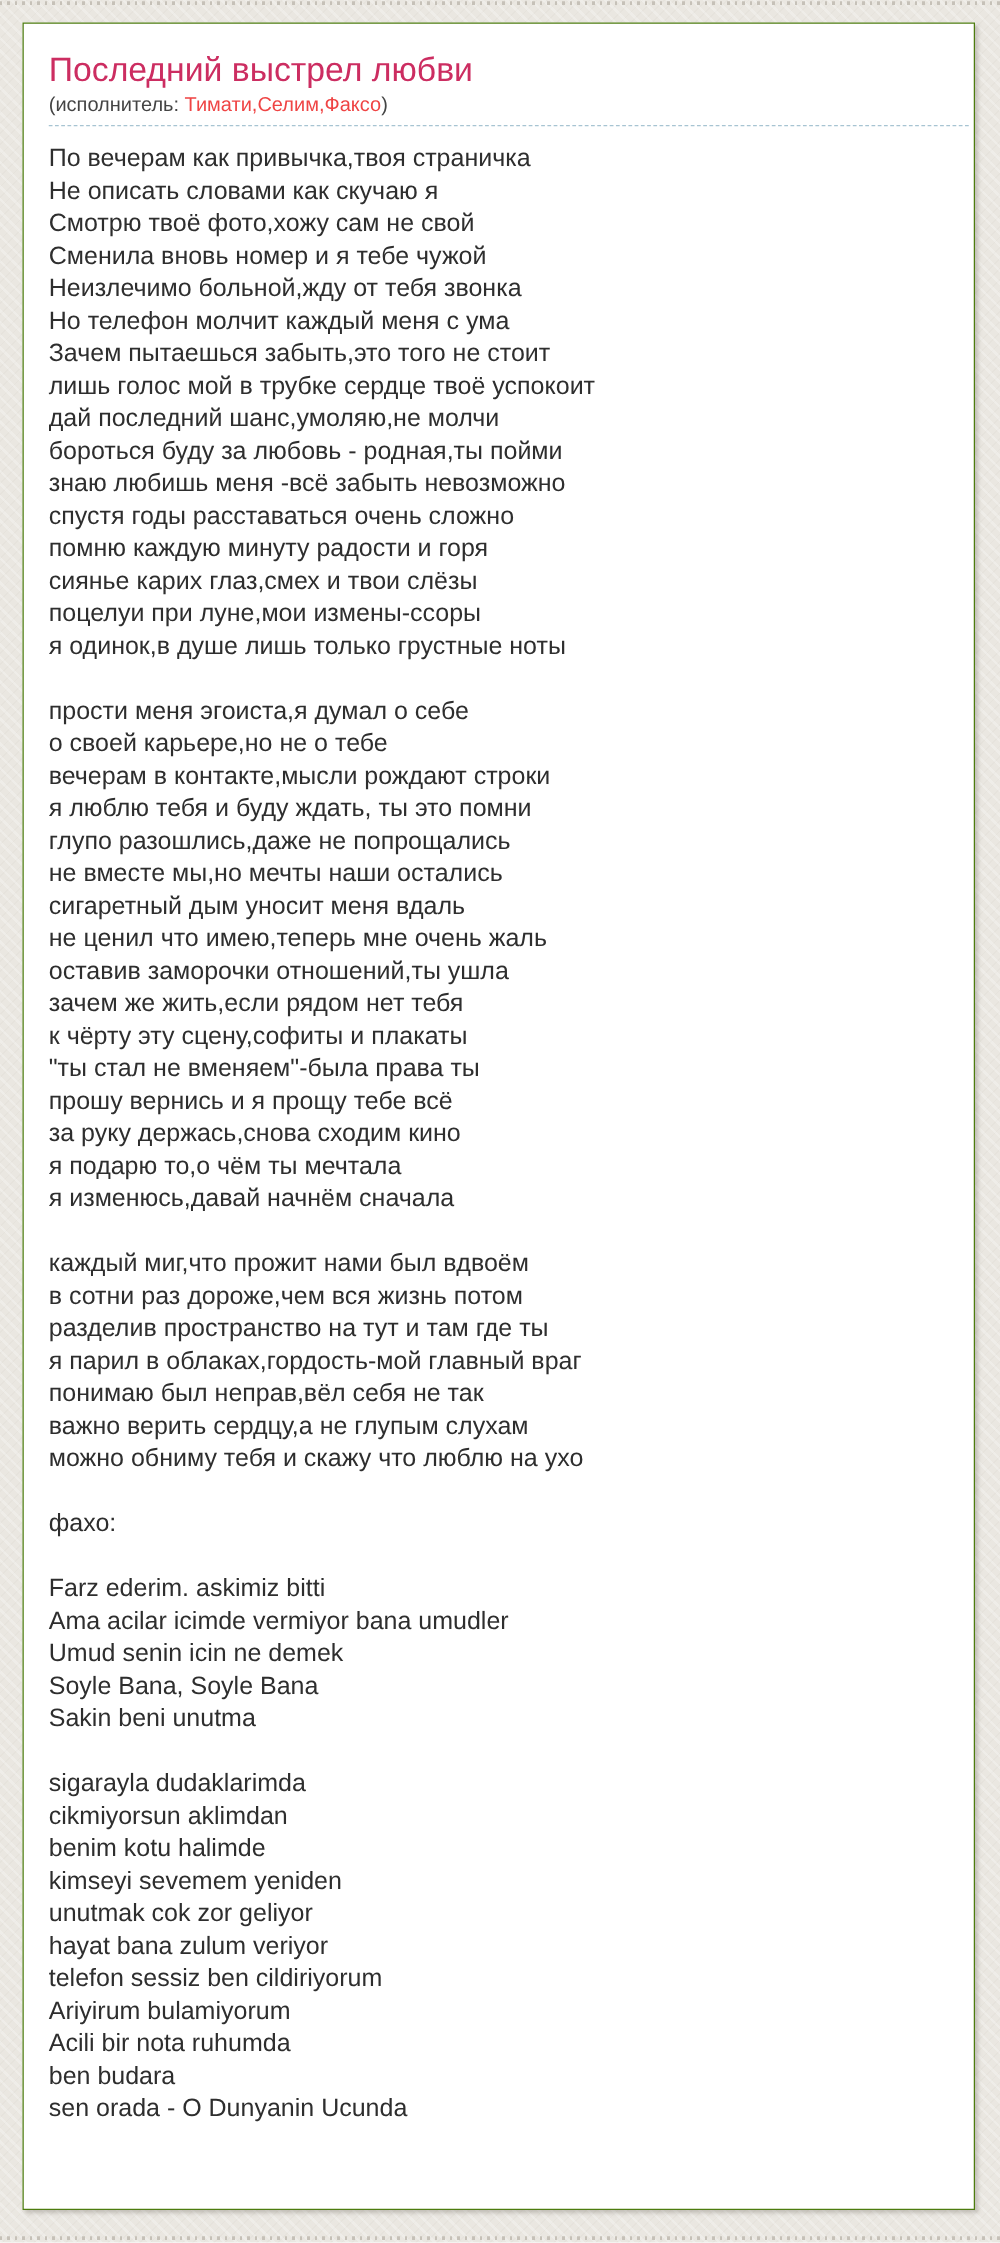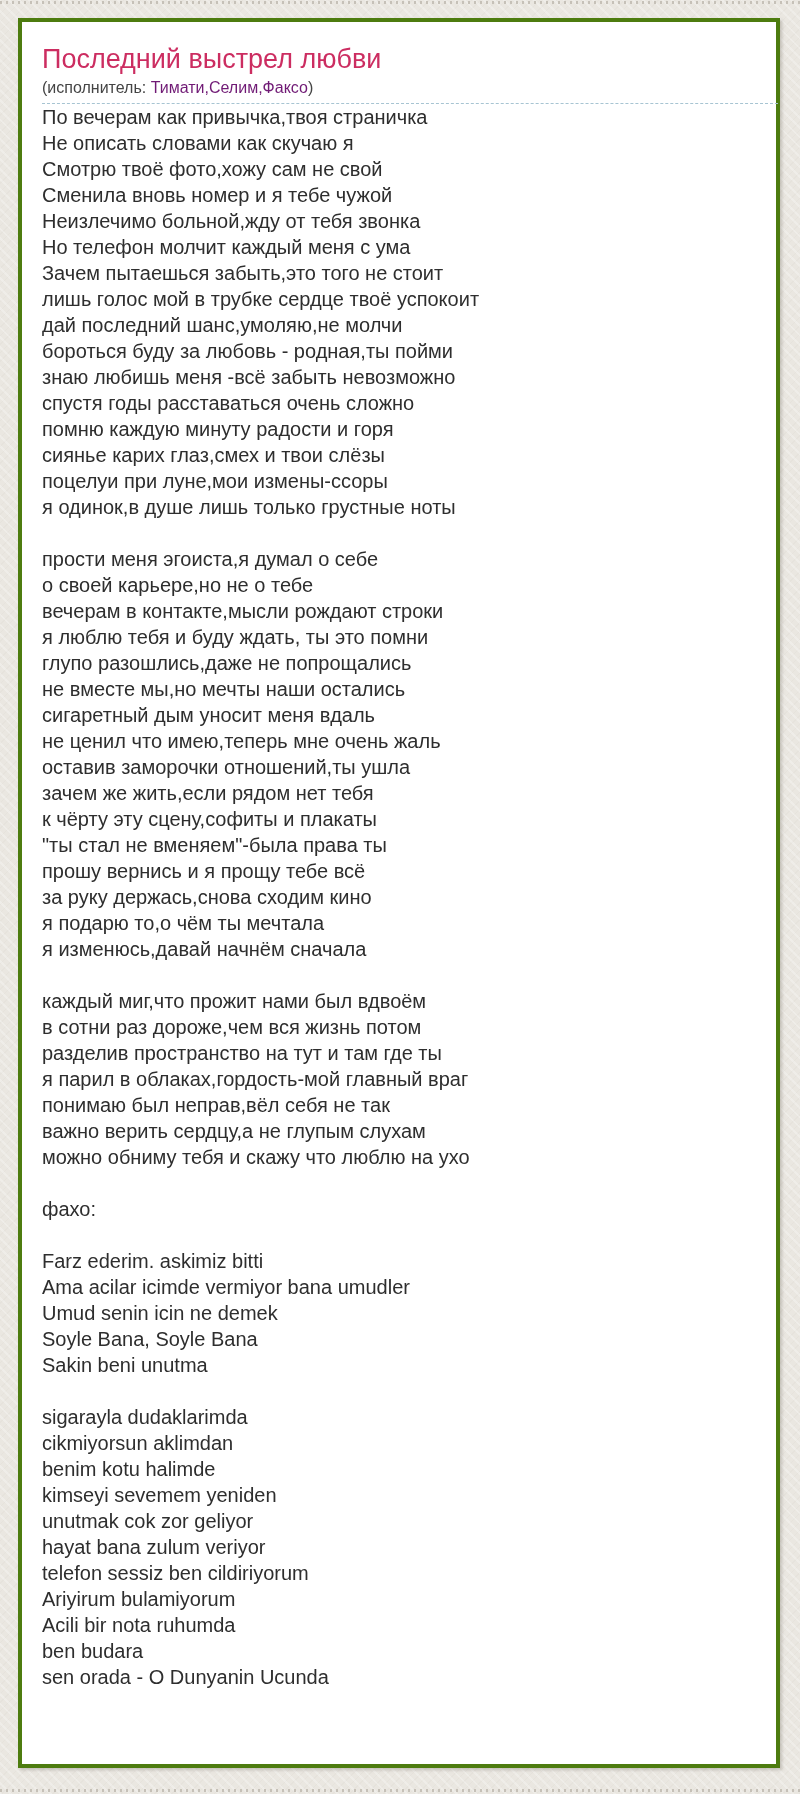--- a/index.html
+++ b/index.html
@@ -29,52 +29,53 @@
   .edge-dots.bottom { bottom: 2px; }
 
   .card {
     position: absolute;
     left: 18px;
     top: 18px;
     width: 762px;
     height: 1750px;
     box-sizing: border-box;
     background: #ffffff;
-    border: 4px solid #4d7c0f;
+    border: 1px solid #4d7c0f;
     box-shadow: 2px 2px 3px rgba(120,115,105,0.35);
     padding: 20px 6px 20px 20px;
   }
   .song-title {
     margin: 0;
     padding: 2px 0 0 0;
     font-size: 27px;
     line-height: 30px;
     font-weight: 400;
     color: #cc2d61;
   }
   .artist-line {
     margin-top: 4px;
     font-size: 16px;
     line-height: 20px;
     color: #444444;
     white-space: nowrap;
   }
   .artist-link {
-    color: #701a75;
+    color: #ef4444;
     text-decoration: none;
     cursor: pointer;
   }
   .dotted-sep {
     margin-top: 5px;
     height: 0;
     border: 0;
     border-bottom: 1px dashed #a7c4d2;
     width: 736px;
   }
   .lyrics {
+    margin-top: 13px;
   }
   .lyric-line {
     min-height: 26px;
     font-size: 20px;
     line-height: 26px;
     color: #2e2e2e;
     white-space: pre;
   }
 </style>
 </head>

